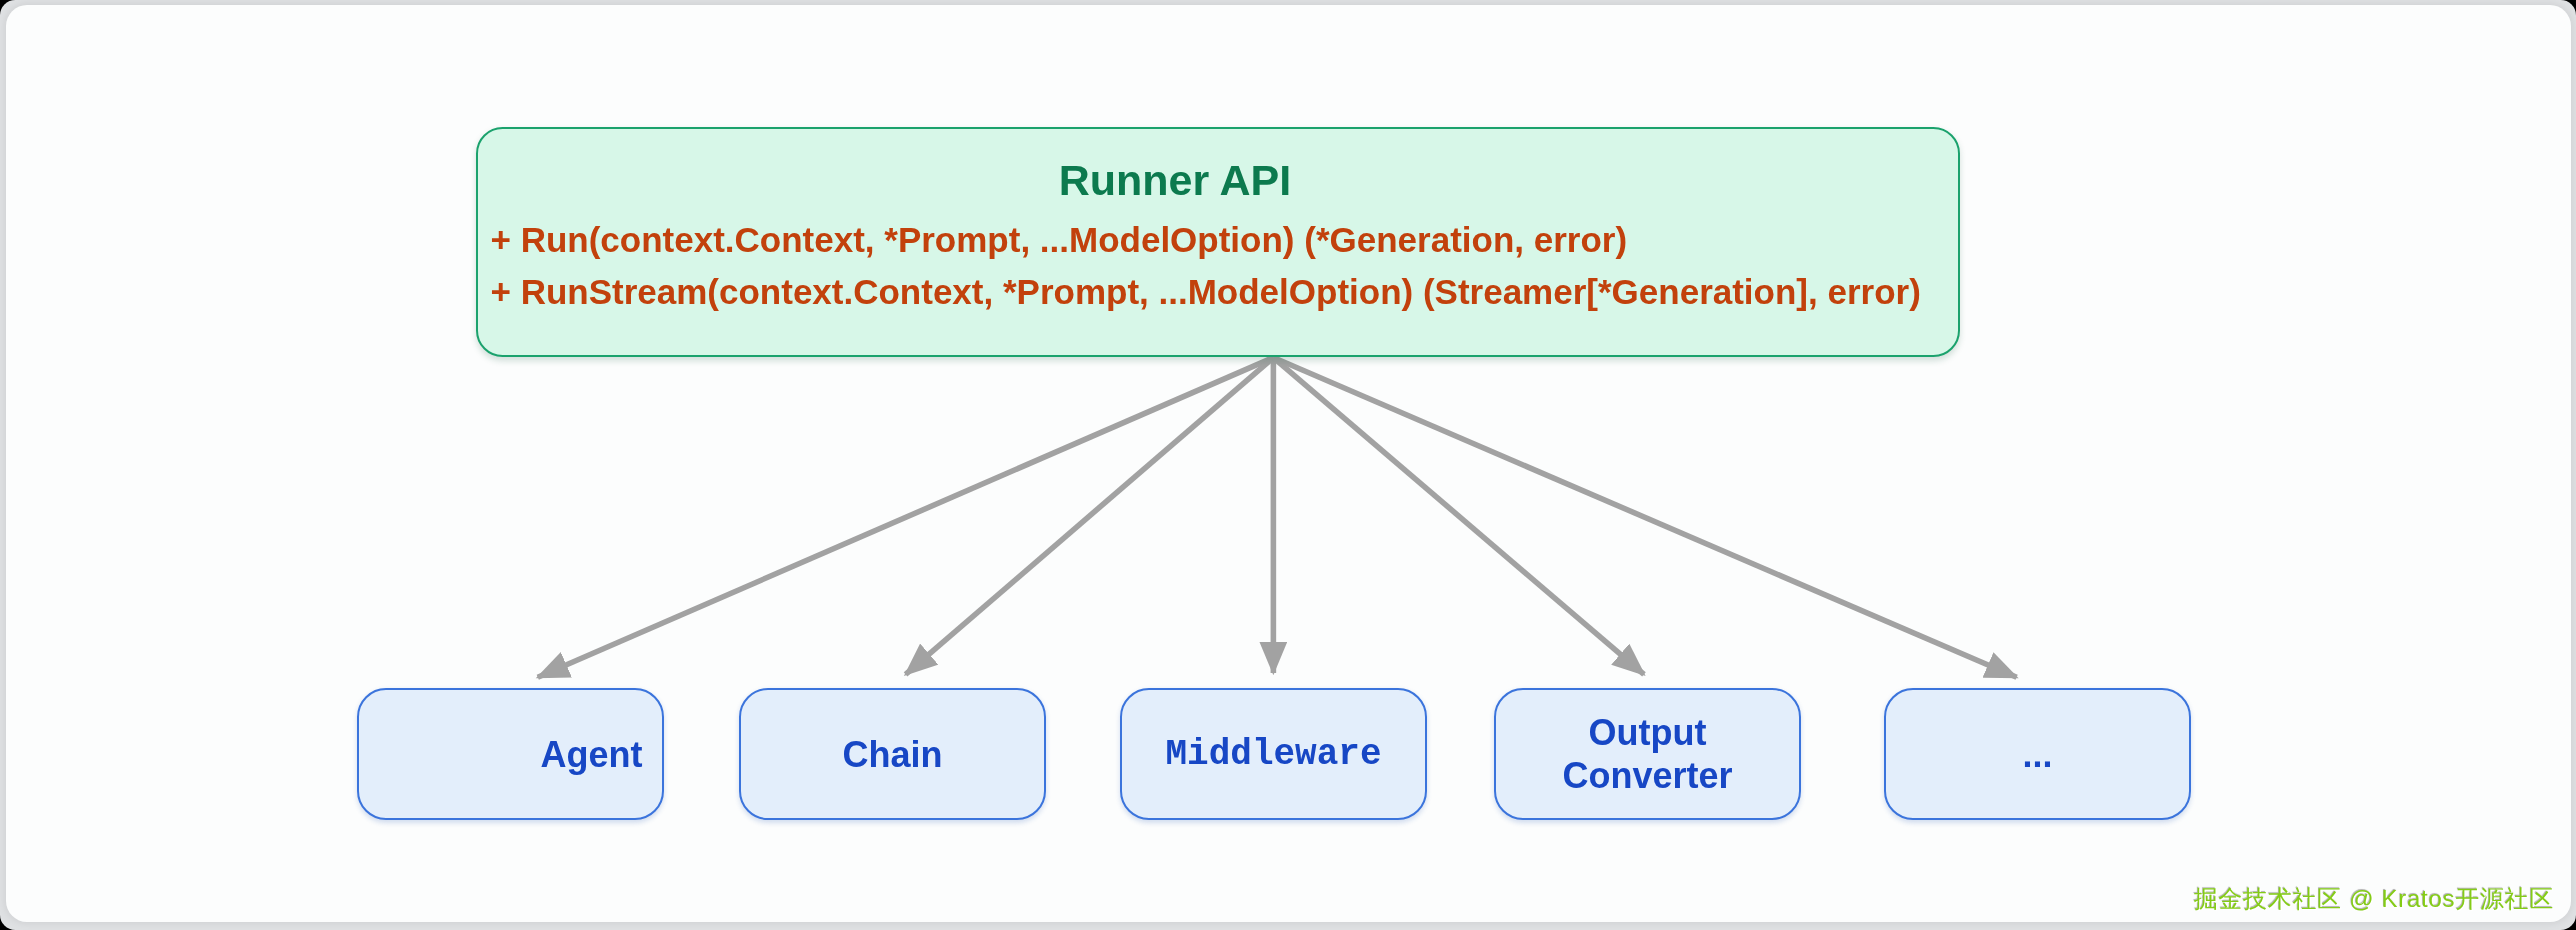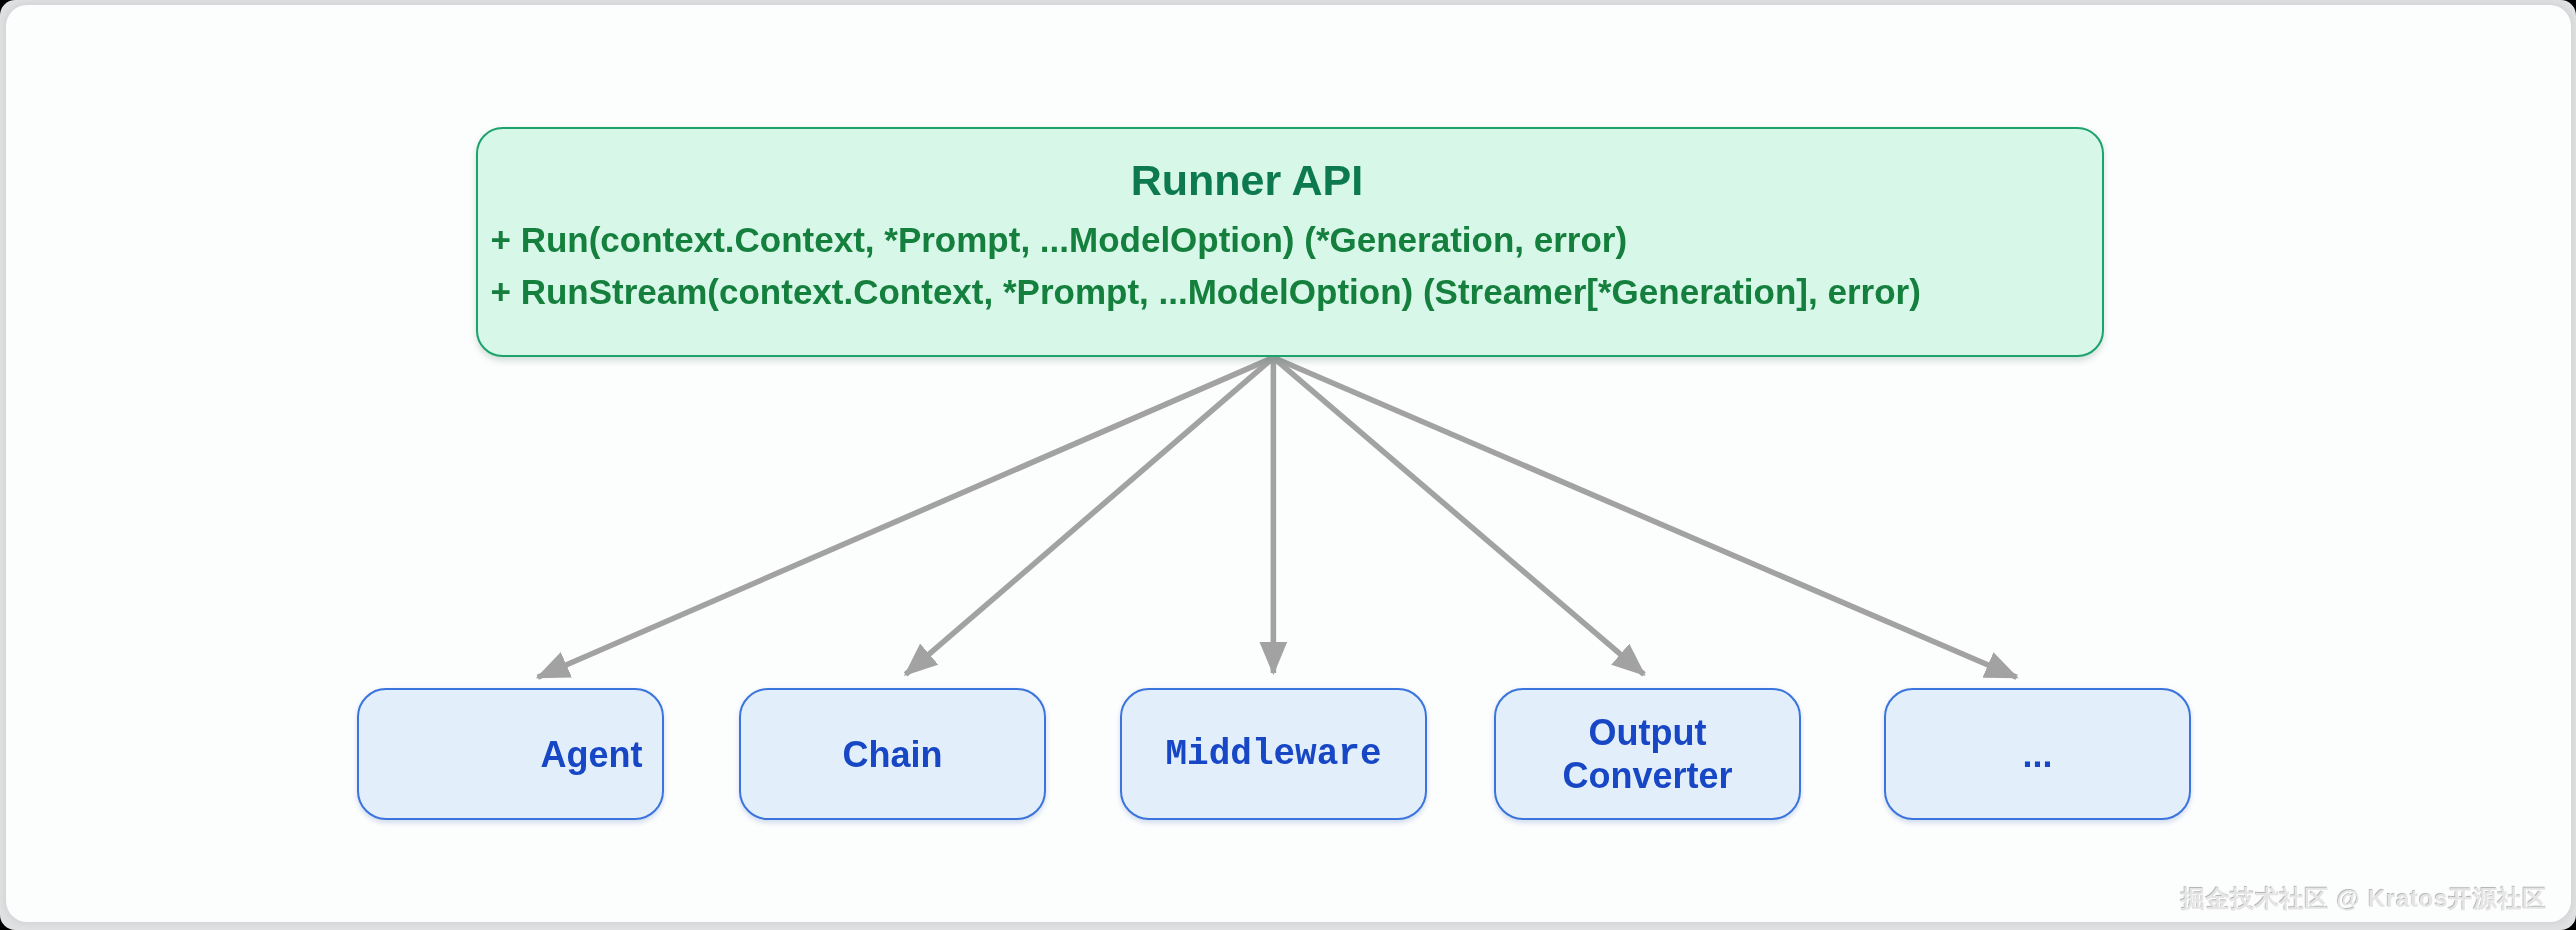--- a/index.html
+++ b/index.html
@@ -32,21 +32,21 @@
     left: 0;
     top: 0;
     width: 2576px;
     height: 931px;
     pointer-events: none;
   }
   .runner-box {
     position: absolute;
     left: 476px;
     top: 127px;
-    width: 1628px;
+    width: 1484px;
     height: 230px;
     box-sizing: border-box;
     background: #d7f7e8;
     border: 2.8px solid #1ba26d;
     border-radius: 26.5px;
     box-shadow: 0 3.5px 6.3px rgba(20,90,60,0.18);
     padding-top: 29px;
   }
   .runner-title {
     font-size: 43px;
@@ -55,21 +55,21 @@
     color: #0c7a4e;
     text-align: center;
     padding-right: 86px; 
   }
   .runner-methods {
     margin-top: 11px;
     padding-left: 12.5px;
     font-size: 35px;
     line-height: 52px;
     font-weight: bold;
-    color: #15803d;
+    color: #c2410c;
     white-space: nowrap;
   }
   .node-box {
     position: absolute;
     top: 688px;
     width: 307px;
     height: 132px;
     box-sizing: border-box;
     background: #e3eefb;
     border: 2.1px solid #3b74dc;
@@ -85,25 +85,25 @@
     color: #1747c5;
     padding: 0 19.5px;
   }
   .node-agent      { left: 357px; justify-content: flex-end; }
   .node-chain      { left: 739px; text-align: right; }
   .node-middleware { left: 1120px; font-family: Liberation Mono, monospace; }
   .node-output     { left: 1494px; }
   .node-more       { left: 1884px; }
   .watermark {
     position: absolute;
-    right: 29px;
+    right: 22px;
     top: 883px;
     font-size: 24px;
-    font-weight: bold;
-    color: #e5e5e5;
+    font-weight: normal;
+    color: #84cc16;
     text-shadow: 1.4px 1.4px 0.7px #ffffff, -0.7px -0.7px 0.7px #b2b2b2;
     letter-spacing: 0.7px;
   }
 </style>
 </head>
 <body>
 
 <div class="outer-bg">
   <div class="canvas-card"></div>
 </div>

